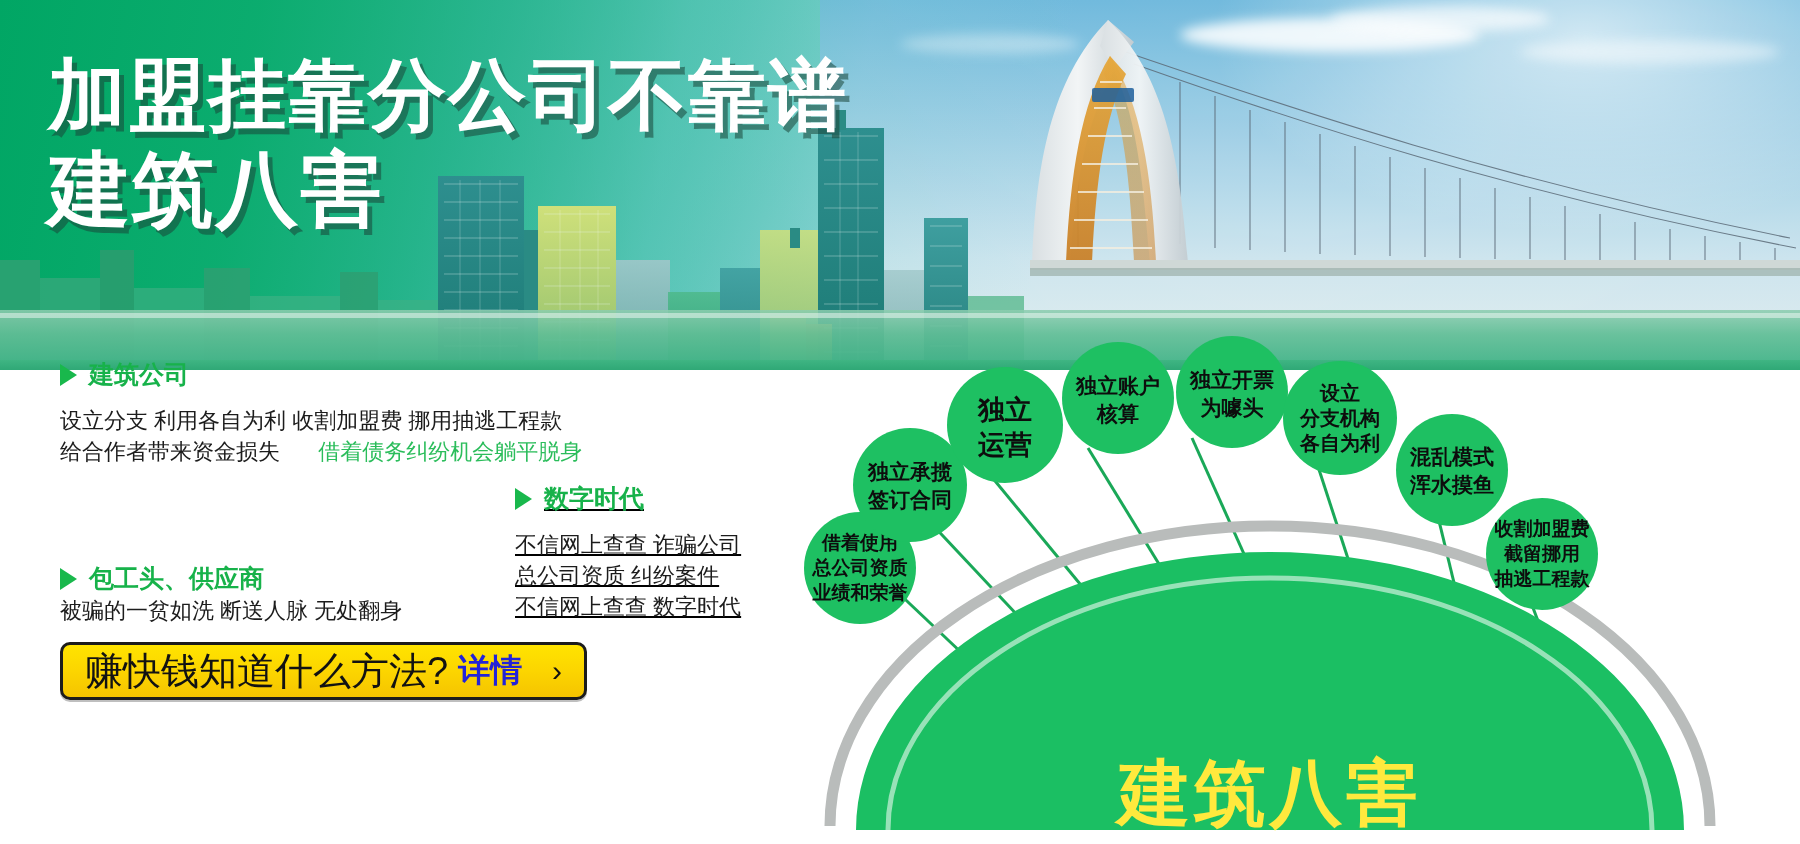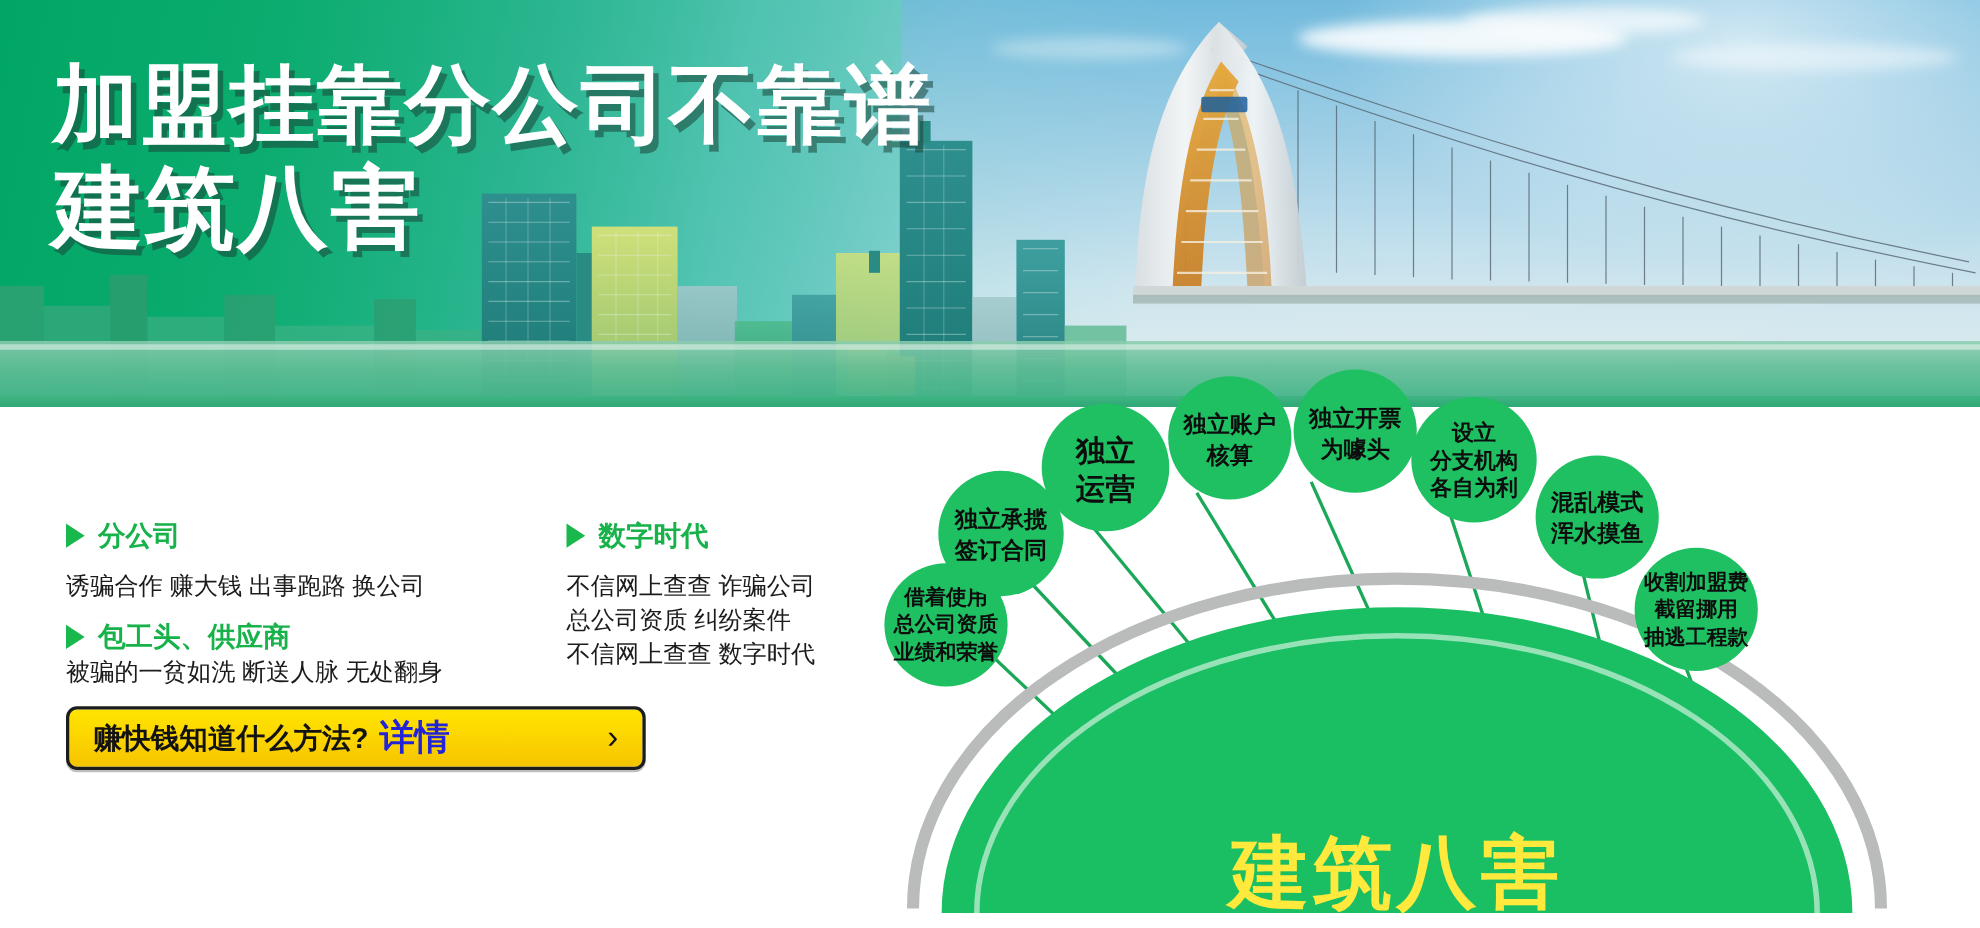--- a/index.html
+++ b/index.html
@@ -104,35 +104,35 @@
     color:#1c1c1c; font-size:22px; line-height:1.42; white-space:nowrap;
   }
   .accent-green { color:#2bbd5b; }
 
   .blk-a { position:absolute; left:60px; top:-12px; }
   .blk-a .lines { margin-top:14px; }
 
   .blk-b { position:absolute; left:60px; top:100px; }
   .blk-b .lines { margin-top:14px; }
 
-  .blk-c { position:absolute; left:515px; top:100px; }
+  .blk-c { position:absolute; left:515px; top:112px;text-decoration:underline; }
   .blk-c .lines { margin-top:14px; }
 
   .blk-d { position:absolute; left:60px; top:192px; }
   .blk-d .lines { }
 
   
   .cta {
     position:absolute; left:60px; top:272px; width:527px; height:58px;
     background: linear-gradient(180deg,#ffe400 0%, #fcd500 50%, #f5c400 100%);
     border:3px solid #1c1c1c; border-radius:10px;
     display:flex; align-items:center; padding:0 22px; gap:10px;
     box-shadow: 0 2px 0 rgba(0,0,0,.25);
   }
-  .cta-text { font-size:26px; font-weight:bold; color:#121212; white-space:nowrap; }
+  .cta-text { font-size:38px; font-weight:normal; color:#121212; white-space:nowrap; }
   .cta-link { font-size:32px; font-weight:bold; color:#2323d8; white-space:nowrap; }
   .cta-arrow { margin-left:auto; font-size:30px; color:#121212; font-weight:300; }
 
   
   .diagram { position:absolute; left:800px; top:330px; width:1000px; height:514px; }
   .diagram svg { display:block; }
 
   .bub-label {
     font-family:"Liberation Sans","DejaVu Sans",sans-serif;
     font-weight:bold; fill:#0d0d0d;
@@ -292,30 +292,35 @@
     <div class="hero-bottom-edge"></div>
 
     <div class="headline">
       <div class="hl-line hl1">加盟挂靠分公司不靠谱</div>
       <div class="hl-line hl2">建筑八害</div>
     </div>
   </div>
 
   <div class="content">
 
-
-    <div class="blk-b">
+    <div class="blk-a">
       <div class="sec-head">
         <span class="tri"></span>
-        <span>分公司</span>
+        <span>建筑公司</span>
       </div>
       <div class="lines">
-        <div class="body-line">诱骗合作  赚大钱     出事跑路  换公司</div>
+        <div class="body-line">设立分支  利用各自为利   收割加盟费  挪用抽逃工程款</div>
+        <div class="body-line">
+          <span>给合作者带来资金损失</span>
+          <span style="display:inline-block;width:26px;"></span>
+          <span class="accent-green">借着债务纠纷机会躺平脱身</span>
+        </div>
       </div>
     </div>
+
 
     <div class="blk-c">
       <div class="sec-head">
         <span class="tri"></span>
         <span>数字时代</span>
       </div>
       <div class="lines">
         <div class="body-line">不信网上查查  诈骗公司</div>
         <div class="body-line">总公司资质  纠纷案件</div>
         <div class="body-line">不信网上查查  数字时代</div>

